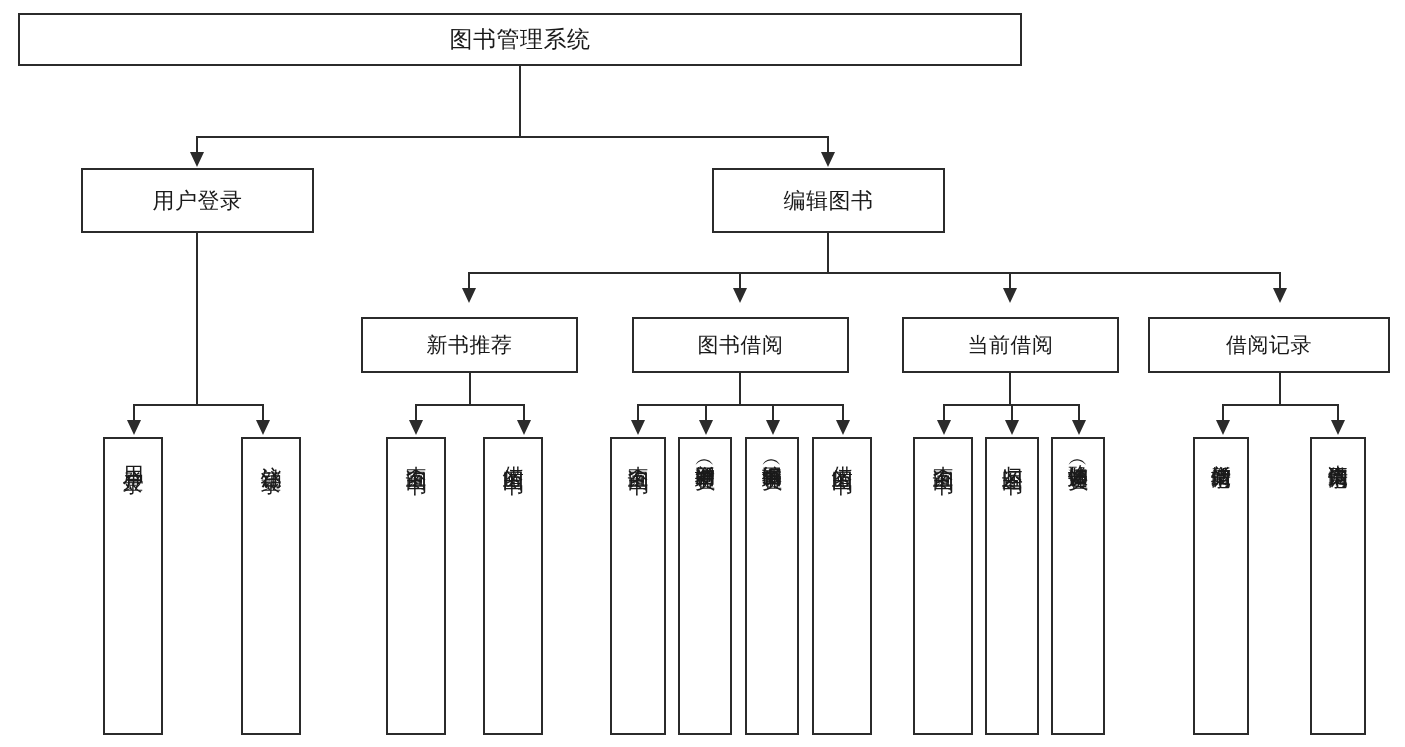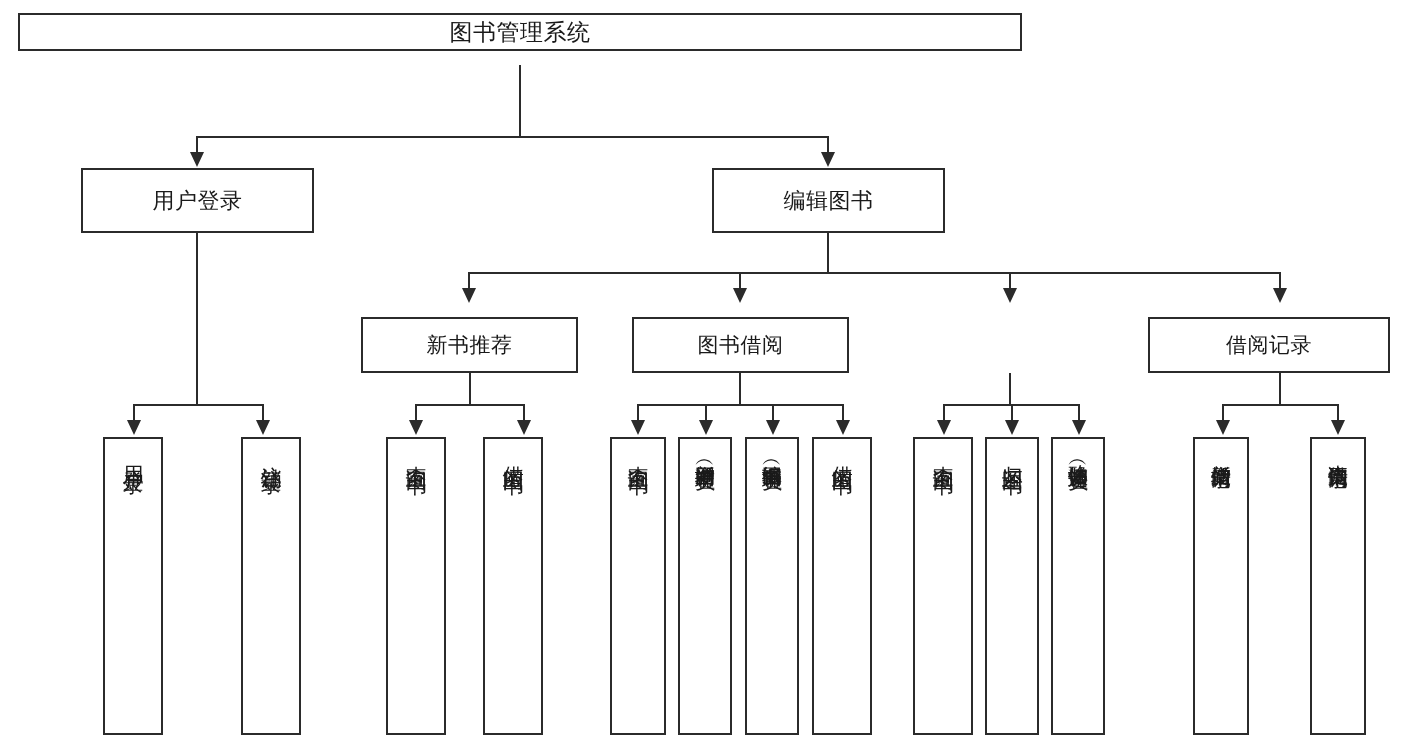--- a/index.html
+++ b/index.html
@@ -76,21 +76,21 @@
     white-space:nowrap;
     user-select:none;
     font-family:"DejaVu Sans","Liberation Sans",sans-serif;
   }
 </style>
 </head>
 <body>
 
 <div id="canvas">
 
-  <div class="node root" style="left:18px; top:13px; width:1004px; height:38px;justify-content:center;">
+  <div class="node root" style="left:18px; top:13px; width:1004px; height:53px;justify-content:center;">
     <span class="label">图书管理系统</span>
   </div>
 
   <div class="vline" style="left:519px; top:65px; width:2px; height:72px;"></div>
 
   <div class="hline" style="left:196px; top:136px; width:632px; height:2px;"></div>
 
   <div class="vline" style="left:196px; top:136px; width:2px; height:18px;"></div>
   <div class="arrow" style="left:190px; top:152px;"></div>
   <div class="vline" style="left:827px; top:136px; width:2px; height:18px;"></div>
@@ -121,20 +121,23 @@
   <div class="arrow" style="left:1003px; top:288px;"></div>
   <div class="vline" style="left:1279px; top:272px; width:2px; height:18px;"></div>
   <div class="arrow" style="left:1273px; top:288px;"></div>
 
   <div class="node lvl3" style="left:361px; top:317px; width:217px; height:56px;">
     <span class="label">新书推荐</span>
   </div>
   <div class="node lvl3" style="left:632px; top:317px; width:217px; height:56px;">
     <span class="label">图书借阅</span>
   </div>
+  <div class="node lvl3" style="left:902px; top:317px; width:217px; height:56px;">
+    <span class="label">当前借阅</span>
+  </div>
   <div class="node lvl3" style="left:1148px; top:317px; width:242px; height:56px;">
     <span class="label">借阅记录</span>
   </div>
 
   <div class="vline" style="left:469px; top:373px; width:2px; height:32px;"></div>
   <div class="hline" style="left:415px; top:404px; width:110px; height:2px;"></div>
   <div class="vline" style="left:415px; top:404px; width:2px; height:18px;"></div>
   <div class="arrow" style="left:409px; top:420px;"></div>
   <div class="vline" style="left:523px; top:404px; width:2px; height:18px;"></div>
   <div class="arrow" style="left:517px; top:420px;"></div>

